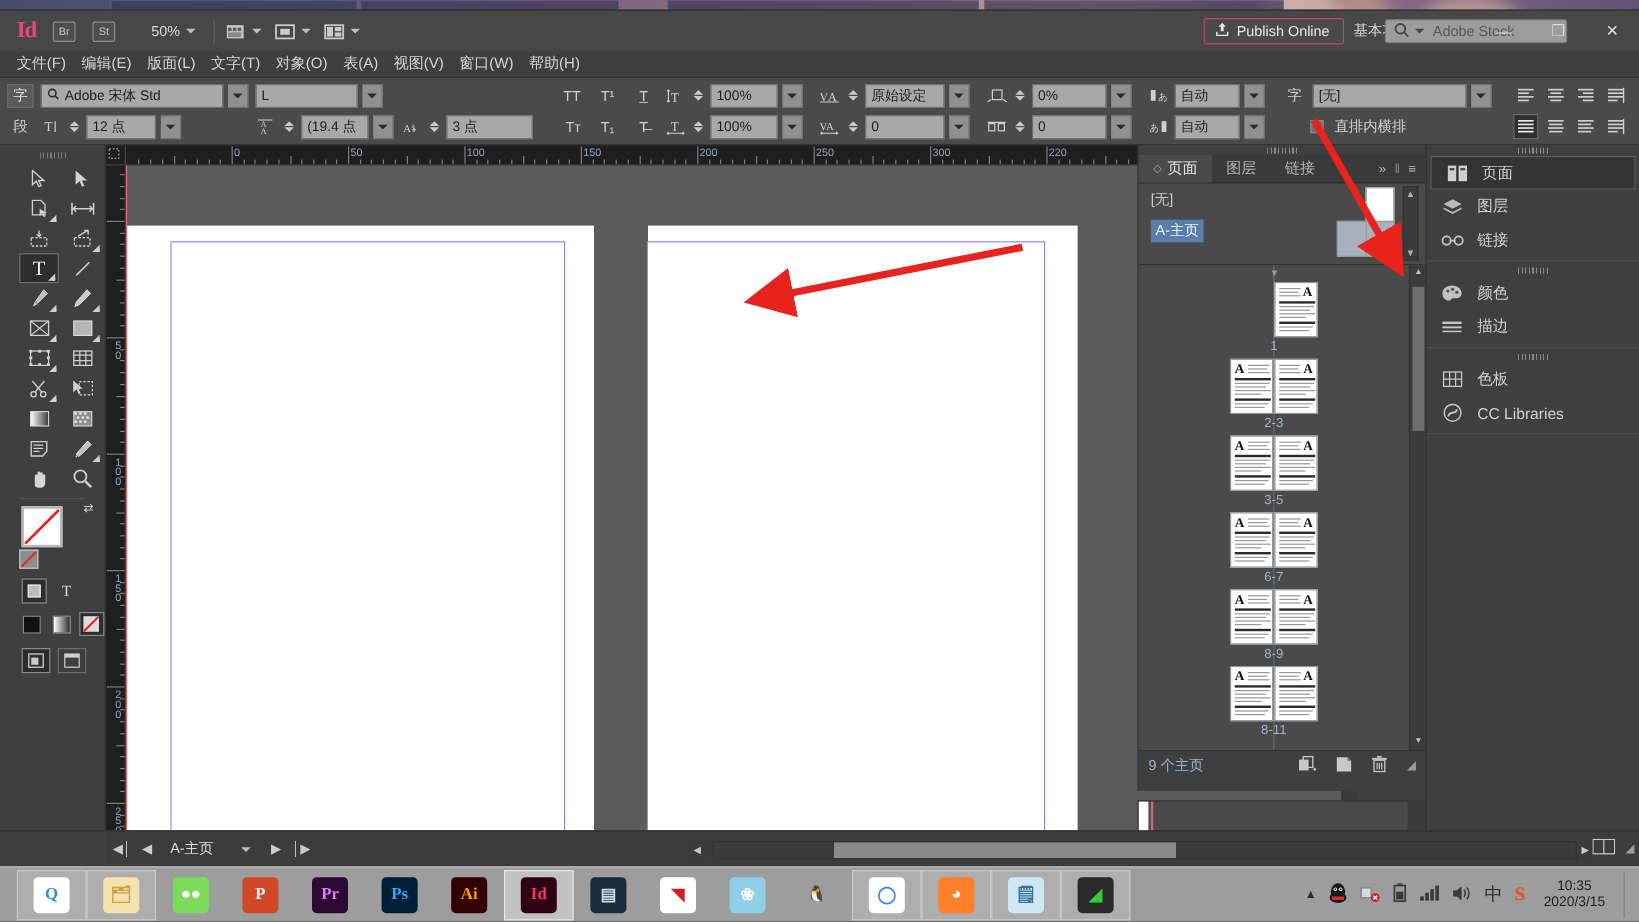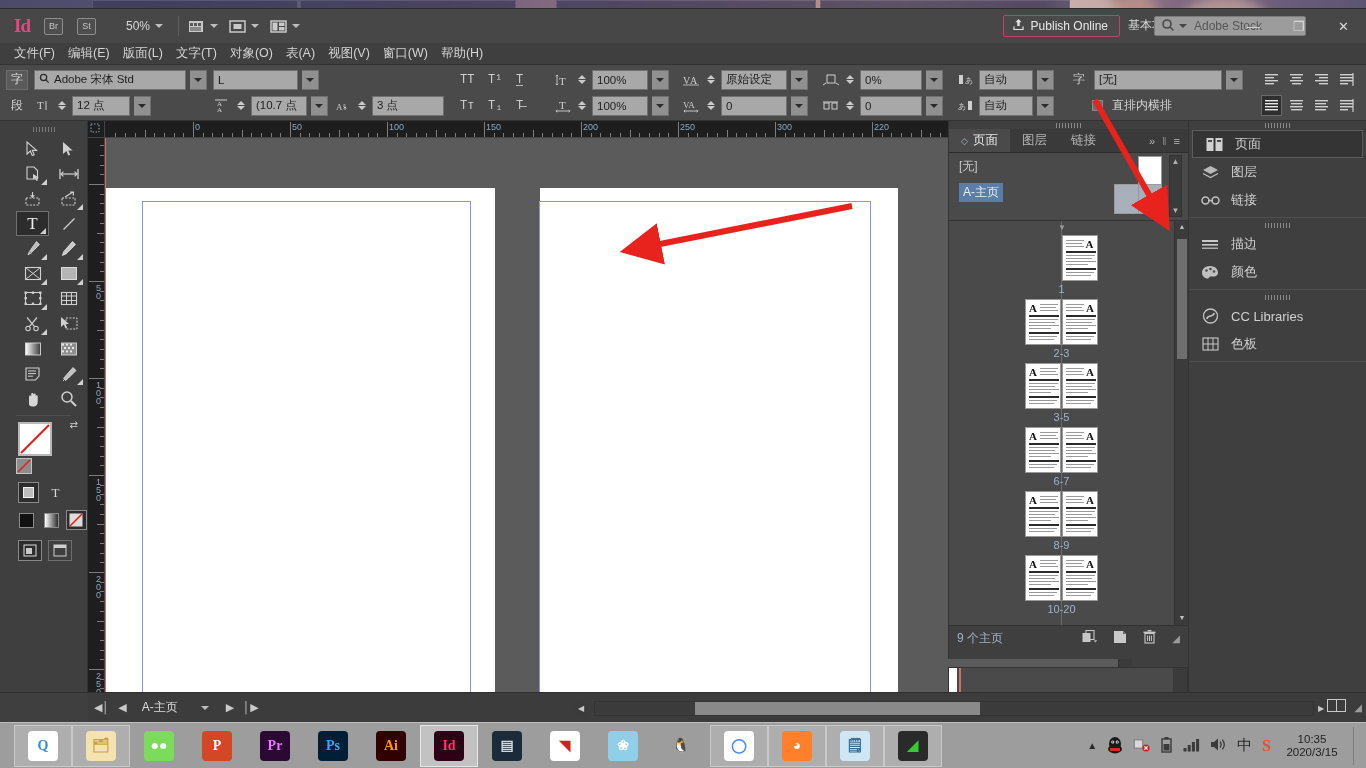--- a/index.html
+++ b/index.html
@@ -76,21 +76,21 @@
   .fld{ background:#a8a8a8; border:1px solid #707070; color:#1e1e1e; height:20px; font-size:11.5px;
         display:flex; align-items:center; padding:0 4px; white-space:nowrap; overflow:hidden;}
   .drop{ width:17px; height:20px; background:#909090; border:1px solid #707070; border-left:none;
          display:flex; align-items:center; justify-content:center;}
   .drop .caret{ border-top-color:#2b2b2b;}
   .spin{ width:12px; height:20px; display:flex; flex-direction:column; justify-content:center; gap:1px;}
   .spin i{ display:block; width:0;height:0; margin:0 auto;
            border-left:4px solid transparent;border-right:4px solid transparent;}
   .spin i.up{ border-bottom:4px solid #c9c9c9;}
   .spin i.dn{ border-top:4px solid #c9c9c9;}
-  .ticon{ color:#cfcfcf; font-size:12px; width:24px; text-align:left; font-family:Liberation Mono, monospace;}
+  .ticon{ color:#cfcfcf; font-size:12px; width:24px; text-align:right; font-family:Liberation Sans, sans-serif;}
   .smicon{ width:18px; height:16px; color:#cfcfcf; font-size:10px; display:flex;align-items:center;justify-content:center;}
   .alignbtn{ width:21px; height:21px; display:flex; align-items:center; justify-content:center;}
   .alignbtn.sel{ background:#2f2f2f; border:1px solid #6a6a6a;}
   .chk{ width:11px; height:11px; background:#6e6e6e; border:1px solid #8a8a8a; display:inline-block;
         vertical-align:middle; margin-right:5px;}
 
   
   .tabbar{ height:22px; background:#3c3c3c; display:flex; align-items:flex-end; padding-left:94px;
            border-bottom:1px solid #2e2e2e;}
   .doctab{ height:22px; background:#4e4e4e; color:#e0e0e0; font-size:12px; padding:0 8px;
@@ -412,21 +412,21 @@
                 <text x="3" y="7" font-size="7" fill="#cfcfcf" font-family="Liberation Serif">A</text>
                 <text x="3" y="13" font-size="7" fill="#cfcfcf" font-family="Liberation Serif">A</text>
                 <line x1="1" y1="1" x2="13" y2="1" stroke="#cfcfcf" stroke-width="1"></line>
               </svg>
           </span>
           <div class="spin">
               <i class="up"></i>
               <i class="dn"></i>
             </div>
           <div class="fld" style="width:56px;">
-            <span>(10.7 点</span>
+            <span>(19.4 点</span>
           </div>
           <div class="drop">
               <span class="caret"></span>
             </div>
         </div>
       </div>
 
       <div class="twoRow" style="margin-left:6px;">
         <div class="row" style="height:22px;"></div>
         <div class="row">
@@ -1370,21 +1370,21 @@
                 <div class="lnb" style="top: 15px; left: 3px; width: 30px;"></div>
                 <div class="ln" style="top: 19px; left: 3px; width: 29px;"></div>
                 <div class="ln" style="top: 22px; left: 3px; width: 26px;"></div>
                 <div class="ln" style="top: 25px; left: 3px; width: 30px;"></div>
                 <div class="ln" style="top: 28px; left: 3px; width: 22px;"></div>
                 <div class="lnb" style="top: 32px; left: 3px; width: 30px;"></div>
                 <div class="ln" style="top: 36px; left: 3px; width: 28px;"></div>
                 <div class="ln" style="top: 39px; left: 3px; width: 25px;"></div>
               </div>
             </div>
-            <div class="splabel">10-20</div>
+            <div class="splabel">8-11</div>
           </div>
         </div>
 
       <div class="panelfoot">
         <span>9 个主页</span>
         <span class="footicons">
           <span>
             <svg width="15" height="14" viewBox="0 0 15 14">
                 <rect x="0.5" y="3" width="8" height="9" fill="#c8c8c8"></rect>
                 <rect x="4" y="0.5" width="8" height="9" fill="none" stroke="#c8c8c8" stroke-width="1.1"></rect>
@@ -1456,64 +1456,64 @@
         <span>链接</span>
       </div>
 
       <div class="dock-sep"></div>
       <div class="dock-grip">
           <i></i>
         </div>
 
       <div class="dockitem">
         <span class="ic">
-          <svg width="18" height="13" viewBox="0 0 18 13">
-              <rect x="1" y="2" width="16" height="2" fill="#c8c8c8"></rect>
-              <rect x="1" y="6" width="16" height="1.6" fill="#c8c8c8"></rect>
-              <rect x="1" y="9.6" width="16" height="1.2" fill="#c8c8c8"></rect>
-            </svg>
-        </span>
-        <span>描边</span>
-      </div>
-      <div class="dockitem">
-        <span class="ic">
           <svg width="18" height="15" viewBox="0 0 18 15">
               <path d="M9 1 C4 1 1 4.2 1 7.8 C1 11 3.6 13.6 6.6 13.6 C8.2 13.6 8.2 11.6 9.6 11.6 C12 11.6 17 12 17 7.4 C17 3.8 13.4 1 9 1 Z" fill="#c0c0c0"></path>
               <circle cx="5.5" cy="5.5" r="1.3" fill="#4a4a4a"></circle>
               <circle cx="9.5" cy="4" r="1.3" fill="#4a4a4a"></circle>
               <circle cx="13" cy="6.5" r="1.3" fill="#4a4a4a"></circle>
             </svg>
         </span>
         <span>颜色</span>
       </div>
+      <div class="dockitem">
+        <span class="ic">
+          <svg width="18" height="13" viewBox="0 0 18 13">
+              <rect x="1" y="2" width="16" height="2" fill="#c8c8c8"></rect>
+              <rect x="1" y="6" width="16" height="1.6" fill="#c8c8c8"></rect>
+              <rect x="1" y="9.6" width="16" height="1.2" fill="#c8c8c8"></rect>
+            </svg>
+        </span>
+        <span>描边</span>
+      </div>
 
       <div class="dock-sep"></div>
       <div class="dock-grip">
           <i></i>
         </div>
 
-      <div class="dockitem">
-        <span class="ic">
-          <svg width="17" height="16" viewBox="0 0 17 16">
-              <circle cx="8.5" cy="8" r="7" fill="none" stroke="#c2c2c2" stroke-width="1.3"></circle>
-              <path d="M5 11 C5 6 12 10 12 5" fill="none" stroke="#c2c2c2" stroke-width="1.6"></path>
-            </svg>
-        </span>
-        <span>CC Libraries</span>
-      </div>
       <div class="dockitem">
         <span class="ic">
           <svg width="17" height="14" viewBox="0 0 17 14">
               <rect x="1" y="1" width="15" height="12" fill="none" stroke="#c8c8c8" stroke-width="1.1"></rect>
               <line x1="6" y1="1" x2="6" y2="13" stroke="#c8c8c8"></line>
               <line x1="11" y1="1" x2="11" y2="13" stroke="#c8c8c8"></line>
               <line x1="1" y1="7" x2="16" y2="7" stroke="#c8c8c8"></line>
             </svg>
         </span>
         <span>色板</span>
+      </div>
+      <div class="dockitem">
+        <span class="ic">
+          <svg width="17" height="16" viewBox="0 0 17 16">
+              <circle cx="8.5" cy="8" r="7" fill="none" stroke="#c2c2c2" stroke-width="1.3"></circle>
+              <path d="M5 11 C5 6 12 10 12 5" fill="none" stroke="#c2c2c2" stroke-width="1.6"></path>
+            </svg>
+        </span>
+        <span>CC Libraries</span>
       </div>
       <div class="dock-sep"></div>
     </div>
 
     <div class="statusbar">
       <div class="sb-left"></div>
       <div class="sb-nav">
         <span>◀│</span>
         <span>◀</span>
         <span class="sb-field" style="padding-left:6px;">A-主页</span>

